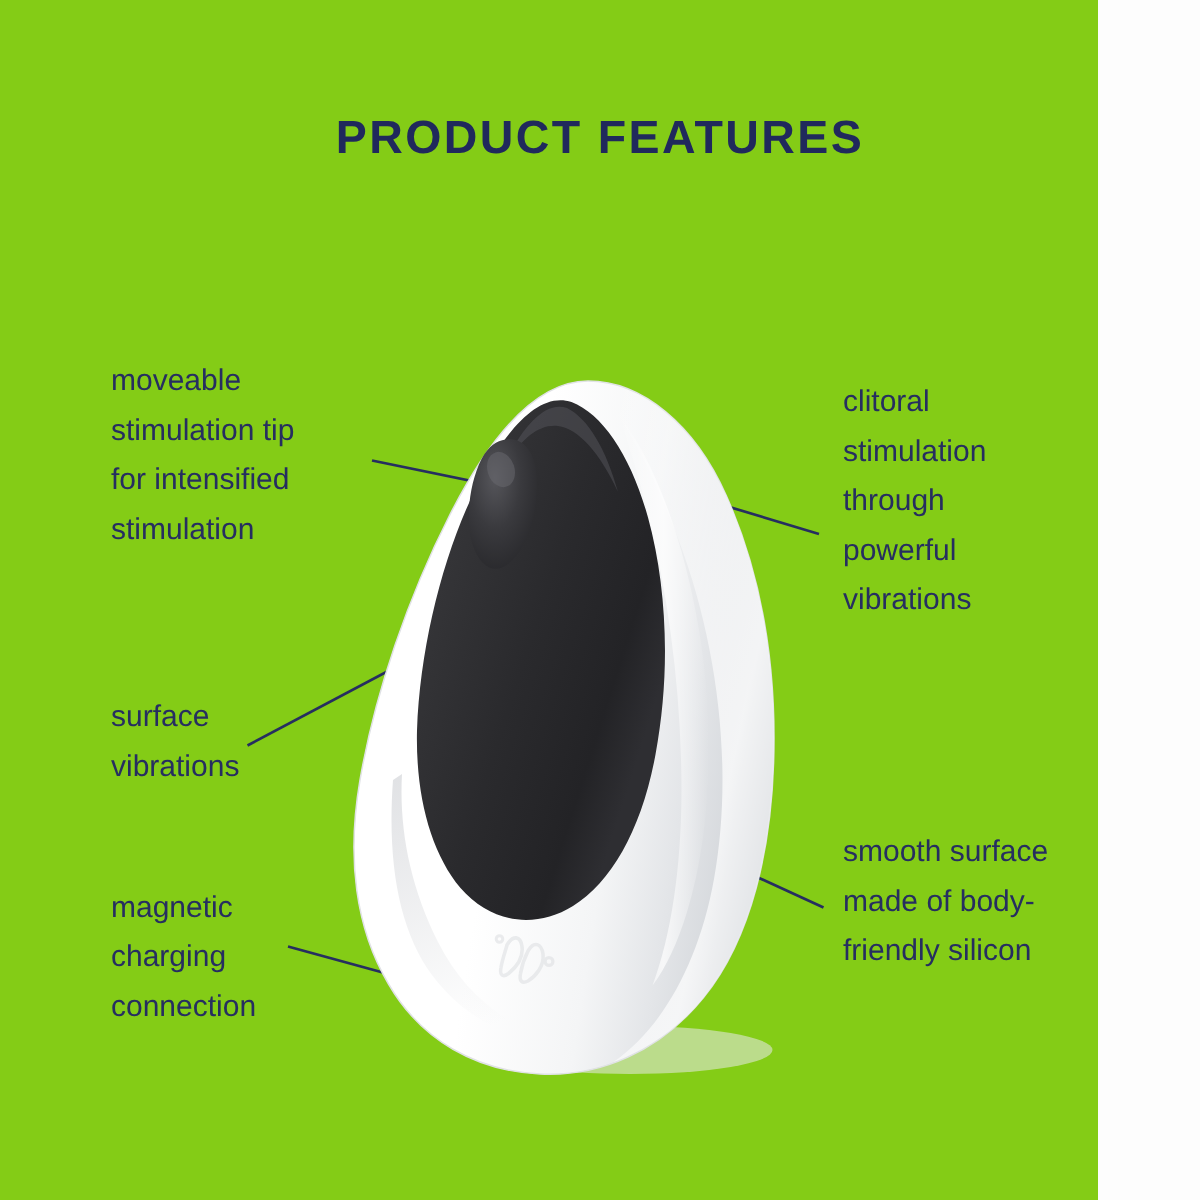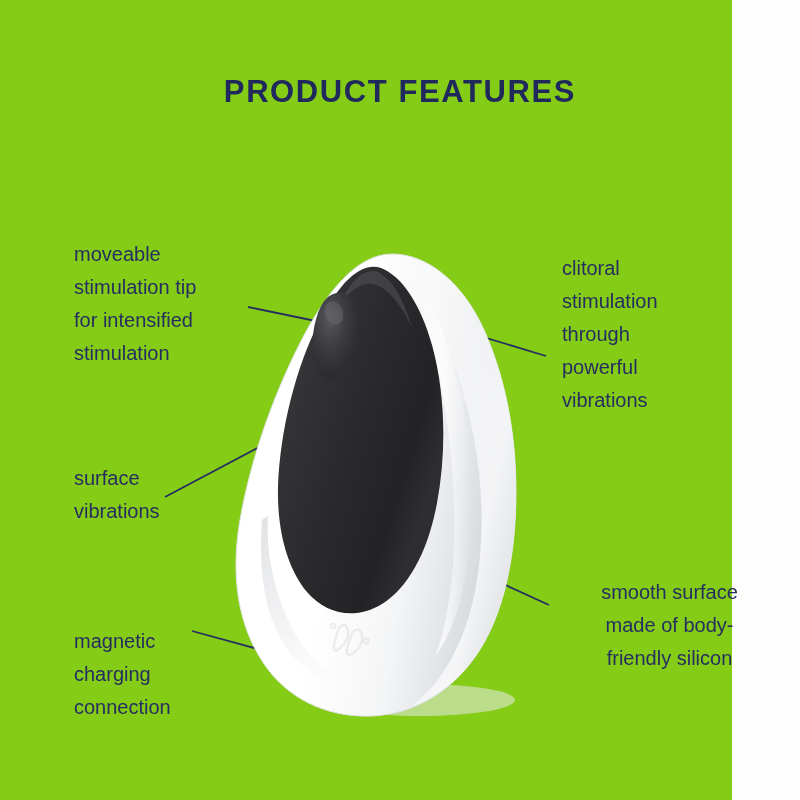--- a/index.html
+++ b/index.html
@@ -42,23 +42,23 @@
     line-height: 33px;
     font-weight: 400;
     font-family: "Liberation Sans", sans-serif;
     white-space: pre-line;
   }
   .callout-left  { left: 74px;  text-align: left; }
   .callout-right { left: 562px; text-align: left; }
 
   #label-moveable-tip      { top: 238px; width: 210px; }
   #label-control-vibrations{ top: 462px; width: 200px; }
-  #label-magnetic-charging { top: 589px; width: 210px; margin-top: 36px; }
+  #label-magnetic-charging { top: 589px; width: 210px; }
   #label-clitoral-stim     { top: 252px; width: 200px; }
-  #label-smooth-surface    { top: 576px; width: 215px; text-align: center; }
+  #label-smooth-surface    { top: 552px; width: 215px; }
 
   
   #art {
     position: absolute;
     left: 0; top: 0;
     width: 800px; height: 800px;
   }
 </style>
 </head>
 <body>

